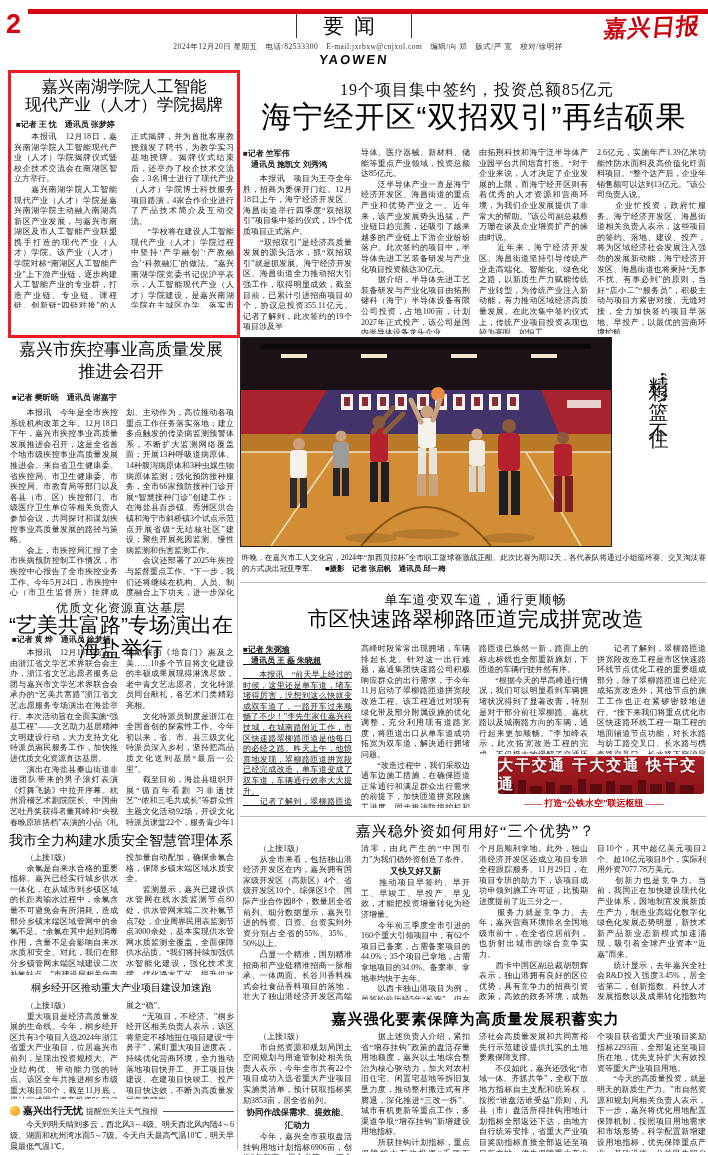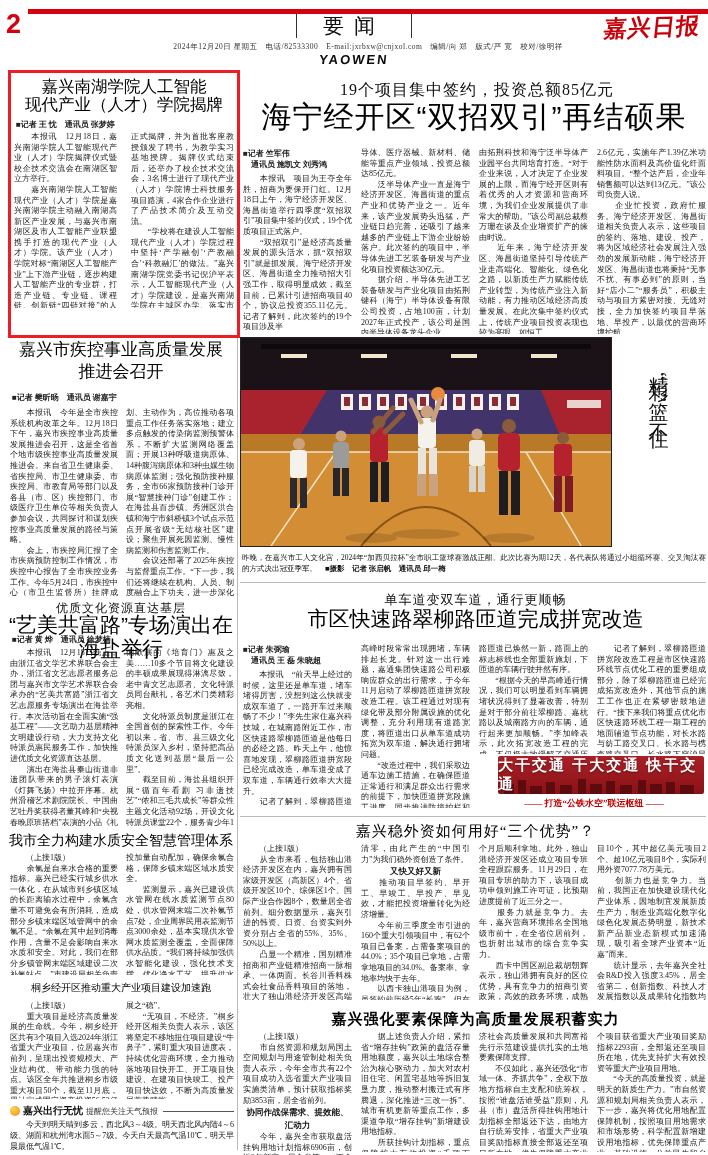--- a/index.html
+++ b/index.html
@@ -237,21 +237,21 @@
     <span class="weather-brand">嘉兴出行无忧</span>
     <span class="weather-tag">提醒您关注天气预报</span>
     <span class="weather-line"></span>
   </div>
   <div class="abs weather-text">　　今天到明天晴到多云，西北风3～4级。明天西北风内陆4～6级、湖面和杭州湾水面5～7级。今天白天最高气温10℃，明天早晨最低气温1℃。</div>
 
   <div class="abs kicker" style="left:243px;top:591px;width:465px;font-size:13px;">单车道变双车道，通行更顺畅</div>
   <div class="abs headline" style="left:243px;top:607px;width:465px;font-size:21px;">市区快速路翠柳路匝道完成拼宽改造</div>
   <div class="abs" style="left:243px;top:644px;width:465px;">
     <div class="cols">
-      <div style="width:109px;">
+      <div style="width:109px;text-decoration:underline;">
         <div class="byline">■记者 朱弼瑜</div>
         <div class="byline">　通讯员 王 磊 朱晓超</div>
         <div class="col" style="width:109px;height:138px;margin-top:4px;">　　本报讯　“前天早上经过的时候，这里还是单车道，堵车堵得厉害，没想到这么快就变成双车道了，一路开车过来顺畅了不少！”李先生家住嘉兴科技城，在城南路附近工作，市区快速路翠柳路匝道是他每日的必经之路。昨天上午，他惊喜地发现，翠柳路匝道拼宽段已经完成改造，单车道变成了双车道，车辆通行效率大大提升。
 　　记者了解到，翠柳路匝道是市区快速路一二期工程城南范围内的重要出口。匝道拼宽改造之前，翠柳路由东向西方向的出口匝道在早晚</div>
       </div>
       <div class="col" style="width:109px;height:164px;">高峰时段常常出现拥堵，车辆排起长龙。针对这一出行难题，嘉通集团快速路公司积极响应群众的出行需求，于今年11月启动了翠柳路匝道拼宽段改造工程。该工程通过对现有绿化带及部分附属设施的优化调整，充分利用现有道路宽度，将匝道出口从单车道成功拓宽为双车道，解决通行拥堵问题。
 　　“改造过程中，我们采取边通车边施工措施，在确保匝道正常通行和满足群众出行需求的前提下，加快匝道拼宽段施工进度，同步推进防撞护栏和路灯的迁移，以及标志标线等交通安全设施建设。”市区快速路环线节点优化工程项目负责人李加峰介绍。
 　　记者在现场看到，如今的翠柳</div>
       <div class="col" style="width:109px;height:110px;">路匝道已焕然一新，路面上的标志标线也全部重新施划，下匝道的车辆行驶井然有序。
 　　“根据今天的早高峰通行情况，我们可以明显看到车辆拥堵状况得到了显著改善，特别是对于部分前往翠柳路、嘉杭路以及城南路方向的车辆，通行起来更加顺畅。”李加峰表示，此次拓宽改造工程的完成，不仅极大地缓解了交通压力，也大幅提升了市民出行的便利性和舒适度。</div>

